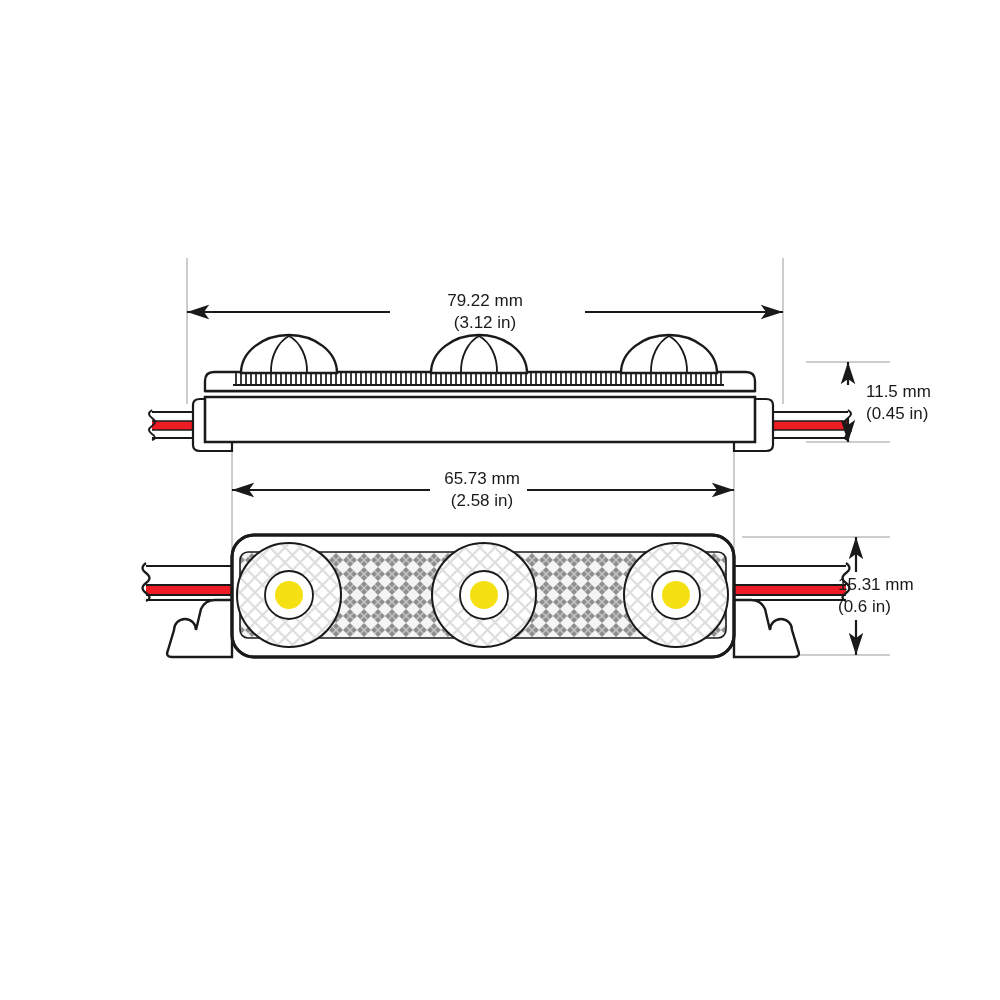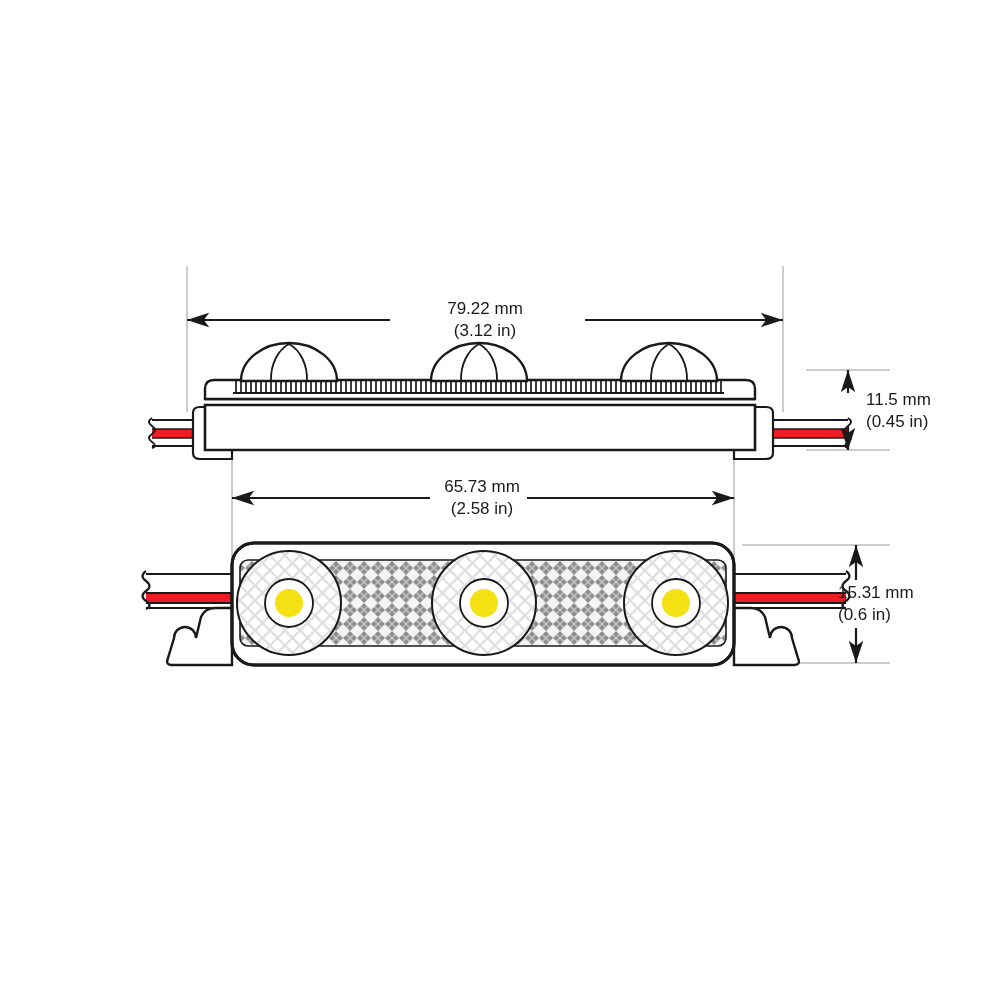--- a/index.html
+++ b/index.html
@@ -10,21 +10,20 @@
   body {
     width: 1000px;
     height: 1000px;
     font-family: "Liberation Sans", sans-serif;
     overflow: hidden;
   }
   #drawing-root {
     position: relative;
     width: 1000px;
     height: 728px;
-    margin-top: 8px;
   }
   svg.tech-drawing {
     display: block;
     width: 1000px;
     height: 1000px;
   }
   text.dim-label {
     font-family: "Liberation Sans", sans-serif;
     font-size: 17px;
     fill: #1a1a1a;

